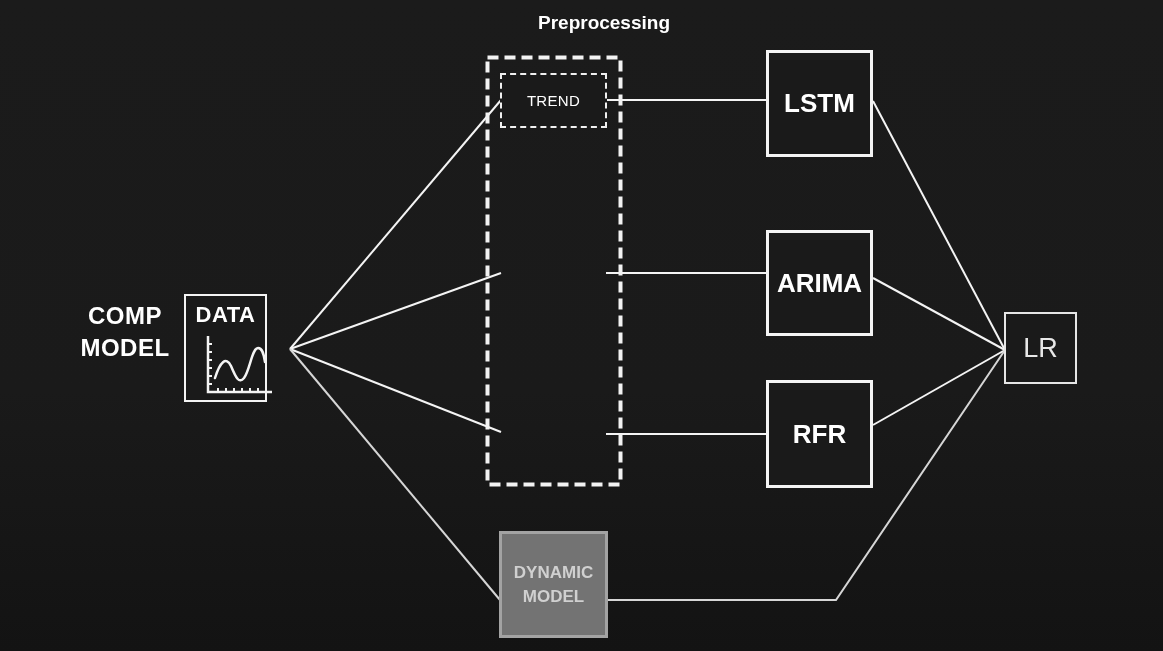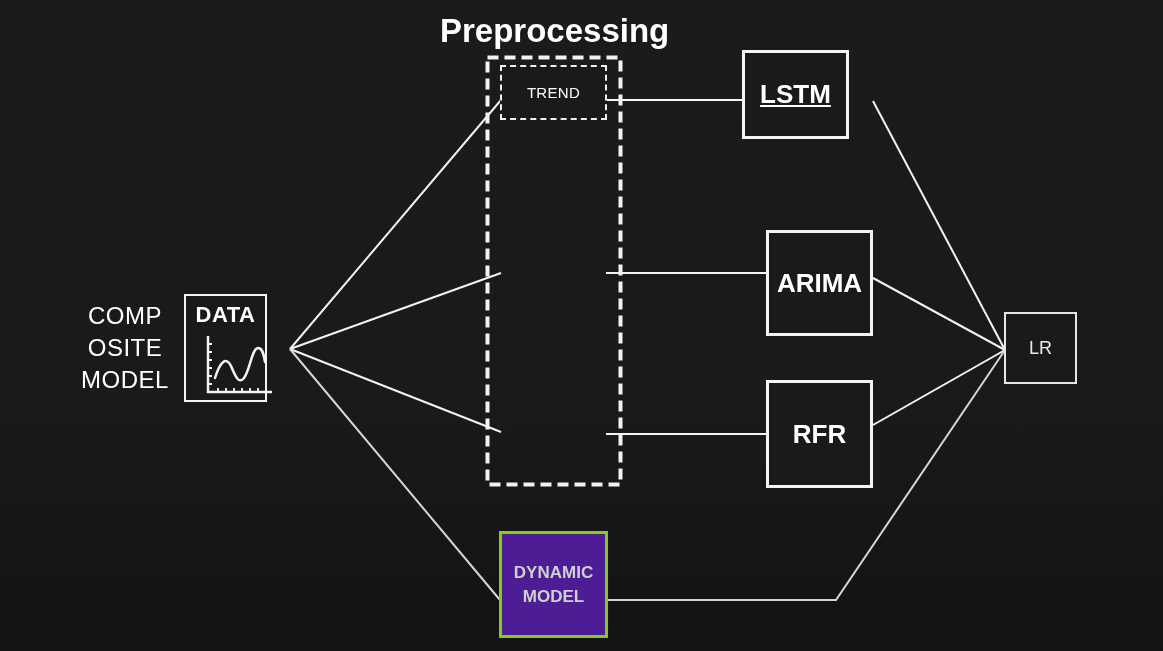--- a/index.html
+++ b/index.html
@@ -10,50 +10,50 @@
     color: #ffffff;
     position: relative;
   }
   #stage { position: absolute; left: 0; top: 0; width: 1163px; height: 651px; }
   svg.links { position: absolute; left: 0; top: 0; width: 1163px; height: 651px; }
   .abs { position: absolute; box-sizing: border-box; }
   .center { display: flex; align-items: center; justify-content: center; text-align: center; }
 
   .side-label {
     left: 60px; top: 300px; width: 130px;
-    font-size: 24px; font-weight: normal; line-height: 32px; letter-spacing: 0.5px;
+    font-size: 24px; font-weight: bold; line-height: 32px; letter-spacing: 0.5px;
     text-align: center;
   }
   .side-label span { display: block; }
 
   .data-box {
     left: 184px; top: 294px; width: 83px; height: 108px;
     border: 2px solid #f4f4f4; background: #1a1a1a;
   }
   .data-title {
     position: absolute; left: 0; right: 0; top: 6px;
     font-size: 22px; font-weight: bold; text-align: center; letter-spacing: 0.5px;
   }
   .data-chart { position: absolute; left: 18px; top: 38px; width: 72px; height: 62px; }
 
   .pre-title {
     left: 440px; top: 12px; width: 230px;
-    font-size: 33px; font-weight: bold; text-align: left;
+    font-size: 19px; font-weight: bold; text-align: right;
   }
 
   .comp-box { border: 2px dashed #f0f0f0; background: #1a1a1a; }
   .comp-box span { font-size: 15px; font-weight: normal; letter-spacing: 0.3px; }
 
   .model-box { border: 3px solid #f4f4f4; background: #1a1a1a; }
   .model-box span { font-size: 26px; font-weight: bold; }
 
   .lr-box { border: 2px solid #e6e6e6; background: #1a1a1a; }
-  .lr-box span { font-size: 18px; font-weight: normal; color: #e8e8e8; }
+  .lr-box span { font-size: 27px; font-weight: normal; color: #e8e8e8; }
 
-  .dyn-box { border: 3px solid #84cc16; background: #4c1d95; }
+  .dyn-box { border: 3px solid #a3a3a3; background: #737373; }
   .dyn-box span { font-size: 17px; font-weight: bold; color: #d0d0d0; line-height: 24px; }
 </style>
 </head>
 <body>
 
 <div id="stage">
 
   <svg class="links" xmlns="http://www.w3.org/2000/svg">
 
     <line x1="290" y1="349" x2="501" y2="100" stroke="#f4f4f4" stroke-width="2"></line>
@@ -66,21 +66,20 @@
     <line x1="606" y1="434" x2="767" y2="434" stroke="#f4f4f4" stroke-width="2"></line>
 
     <line x1="873" y1="101" x2="1005" y2="350" stroke="#f4f4f4" stroke-width="2"></line>
     <line x1="873" y1="278" x2="1005" y2="350" stroke="#f4f4f4" stroke-width="2"></line>
     <line x1="873" y1="425" x2="1005" y2="350" stroke="#f4f4f4" stroke-width="2"></line>
     <polyline points="607,600 836,600 1005,350" fill="none" stroke="#d6d6d6" stroke-width="2"></polyline>
   </svg>
 
   <div class="abs side-label">
     <span>COMP</span>
-    <span>OSITE</span>
     <span>MODEL</span>
   </div>
 
   <div class="abs data-box">
     <div class="data-title">DATA</div>
     <svg class="data-chart" viewBox="0 0 72 62" xmlns="http://www.w3.org/2000/svg">
       <path d="M4 2 V58 H68" fill="none" stroke="#f4f4f4" stroke-width="2.5"></path>
       <g stroke="#f4f4f4" stroke-width="2">
         <line x1="4" y1="10" x2="8" y2="10"></line>
           <line x1="4" y1="18" x2="8" y2="18"></line>
@@ -99,25 +98,25 @@
       <path d="M11 44 C16 28, 22 22, 27 32 C32 44, 35 50, 40 44 C46 36, 48 14, 54 14 C59 14, 60 22, 61 28" fill="none" stroke="#f4f4f4" stroke-width="2.5" stroke-linecap="round"></path>
     </svg>
   </div>
 
   <div class="abs pre-title">Preprocessing</div>
 
   <svg class="abs" style="left:484px; top:54px; width:140px; height:434px;" xmlns="http://www.w3.org/2000/svg">
     <rect x="3.5" y="3.5" width="133" height="427" fill="none" stroke="#f2f2f2" stroke-width="4" stroke-dasharray="11 6"></rect>
   </svg>
 
-  <div class="abs comp-box center" style="left:500px; top:65px; width:107px; height:55px;">
+  <div class="abs comp-box center" style="left:500px; top:73px; width:107px; height:55px;">
     <span>TREND</span>
   </div>
 
-  <div class="abs model-box center" style="left:742px; top:50px; width:107px; height:89px;text-decoration:underline;">
+  <div class="abs model-box center" style="left:766px; top:50px; width:107px; height:107px;">
     <span>LSTM</span>
   </div>
   <div class="abs model-box center" style="left:766px; top:230px; width:107px; height:106px;">
     <span>ARIMA</span>
   </div>
   <div class="abs model-box center" style="left:766px; top:380px; width:107px; height:108px;">
     <span>RFR</span>
   </div>
 
   <div class="abs dyn-box center" style="left:499px; top:531px; width:109px; height:107px; flex-direction:column;">

